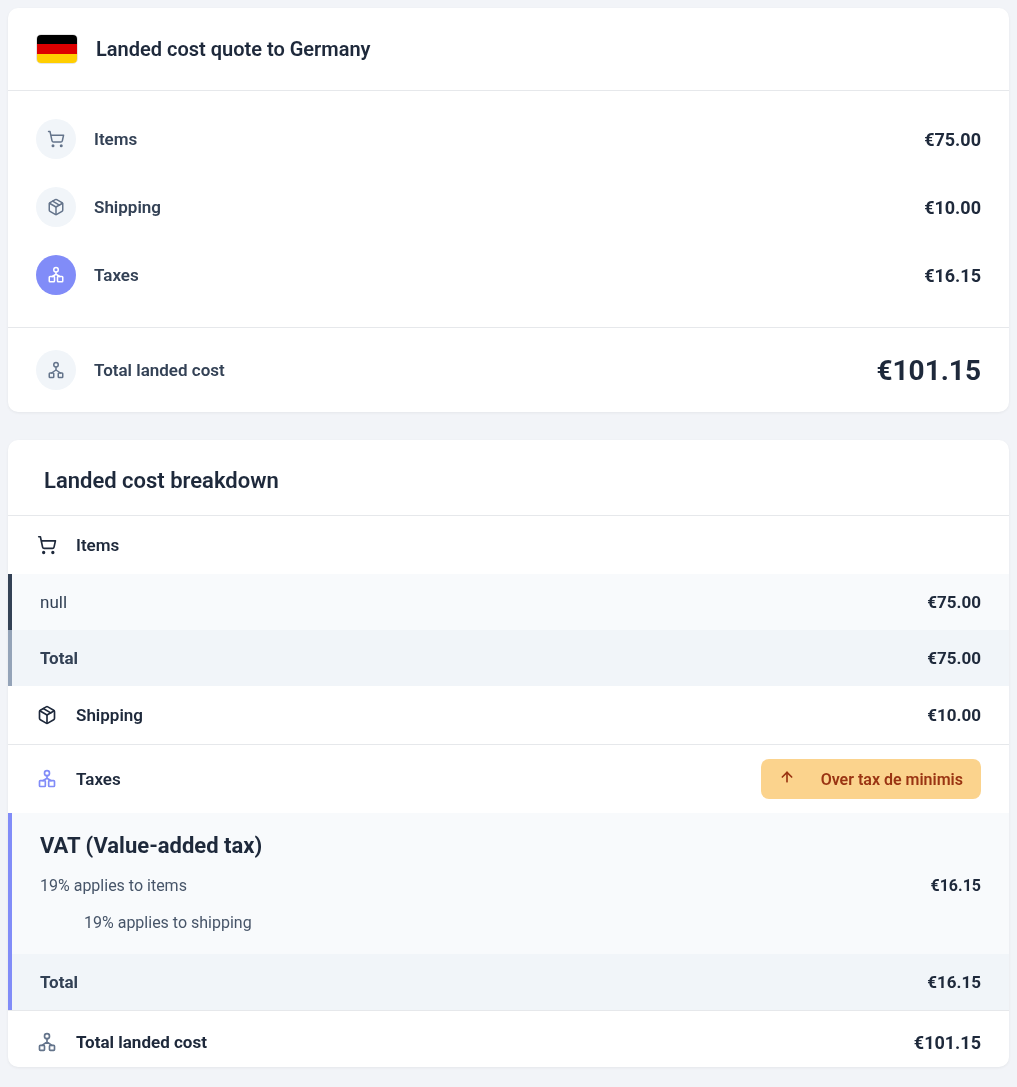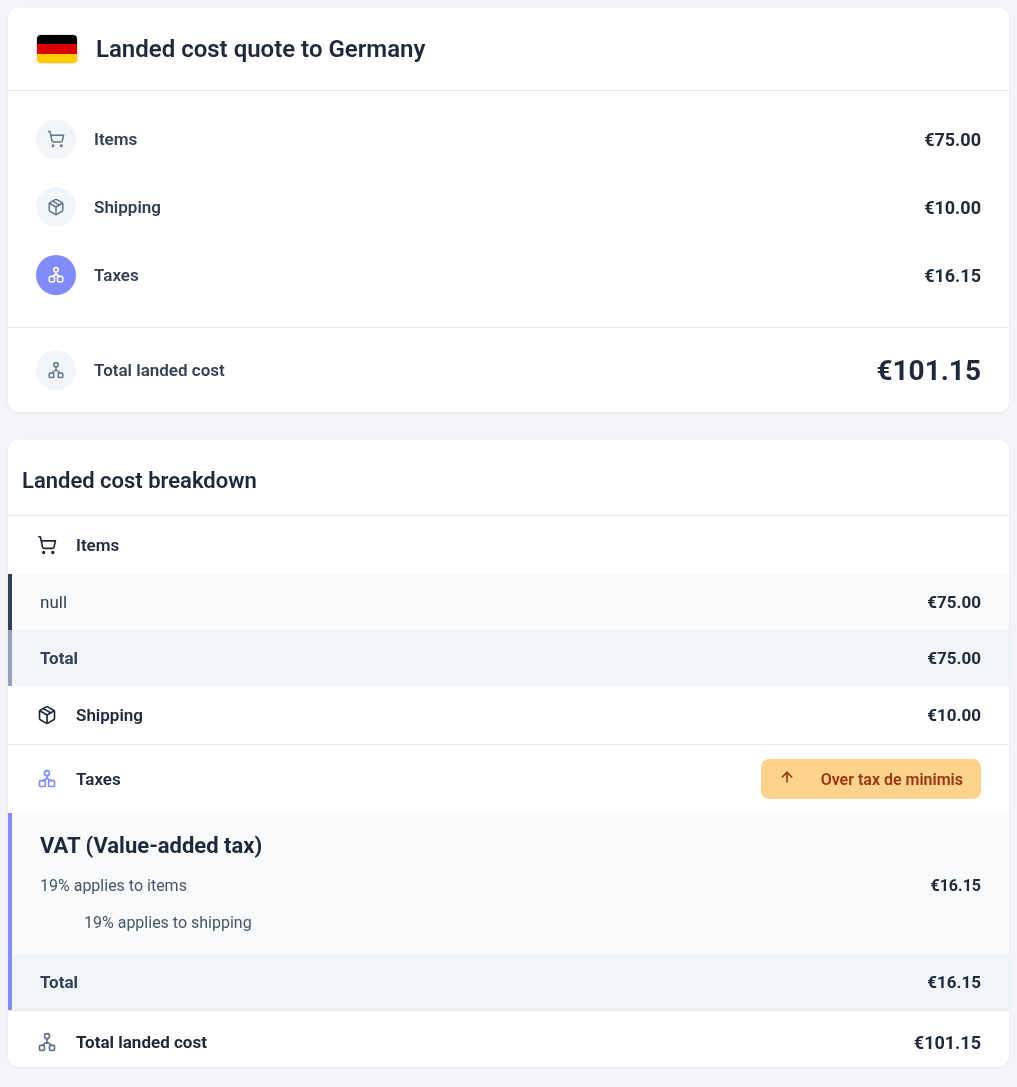--- a/index.html
+++ b/index.html
@@ -31,21 +31,21 @@
     overflow: hidden;
     display: flex;
     flex-direction: column;
     border: 1px solid rgba(0,0,0,0.1);
   }
   .flag .stripe { flex: 1; }
   .flag .black { background: #000; }
   .flag .red { background: #dd0000; }
   .flag .gold { background: #ffce00; }
   .card-title {
-    font-size: 24px;
+    font-size: 20px;
     font-weight: 600;
     color: #1e293b;
   }
   .summary-body {
     padding: 14px 28px 18px 28px;
   }
   .summary-row {
     display: flex;
     align-items: center;
     padding: 14px 0;
@@ -90,21 +90,21 @@
     flex: 1;
   }
   .total-value {
     font-size: 28px;
     font-weight: 700;
     color: #1e293b;
   }
 
   
   .breakdown-header {
-    padding: 28px 28px 22px 14px;
+    padding: 28px 28px 22px 36px;
     border-bottom: 1px solid #e6e8eb;
   }
   .breakdown-title {
     font-size: 22px;
     font-weight: 600;
   }
   .section-header {
     display: flex;
     align-items: center;
     gap: 18px;

